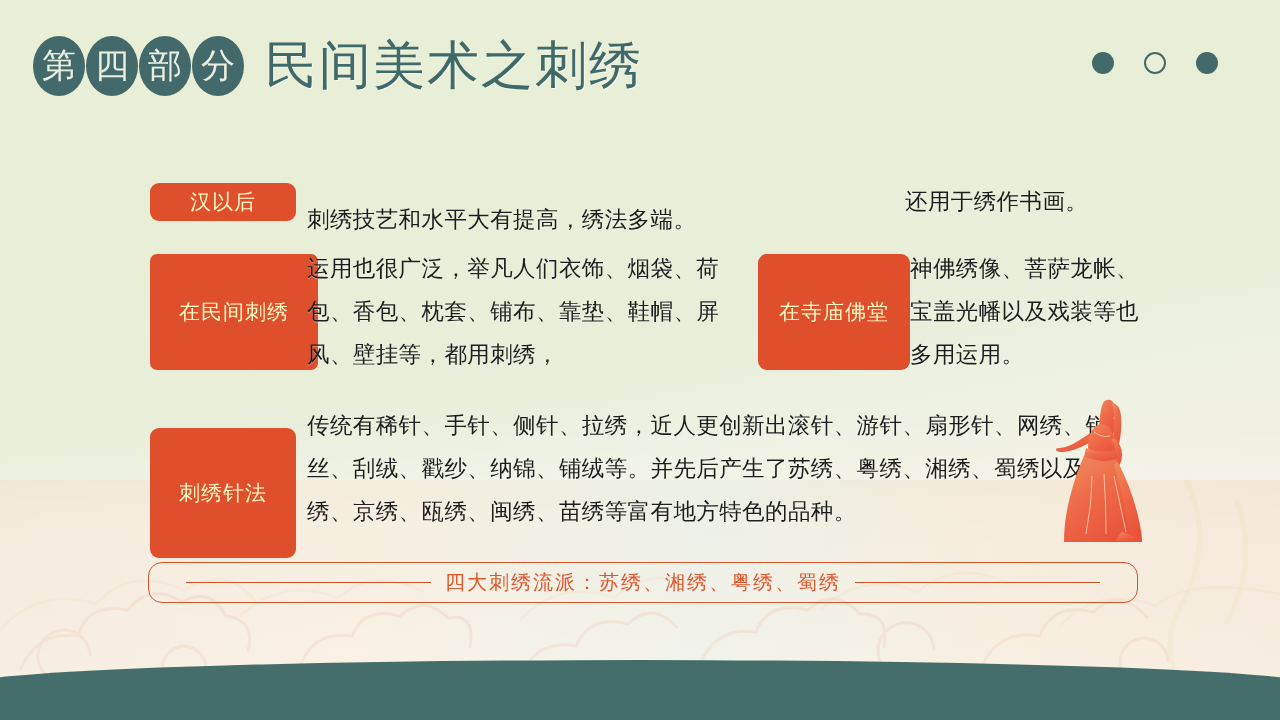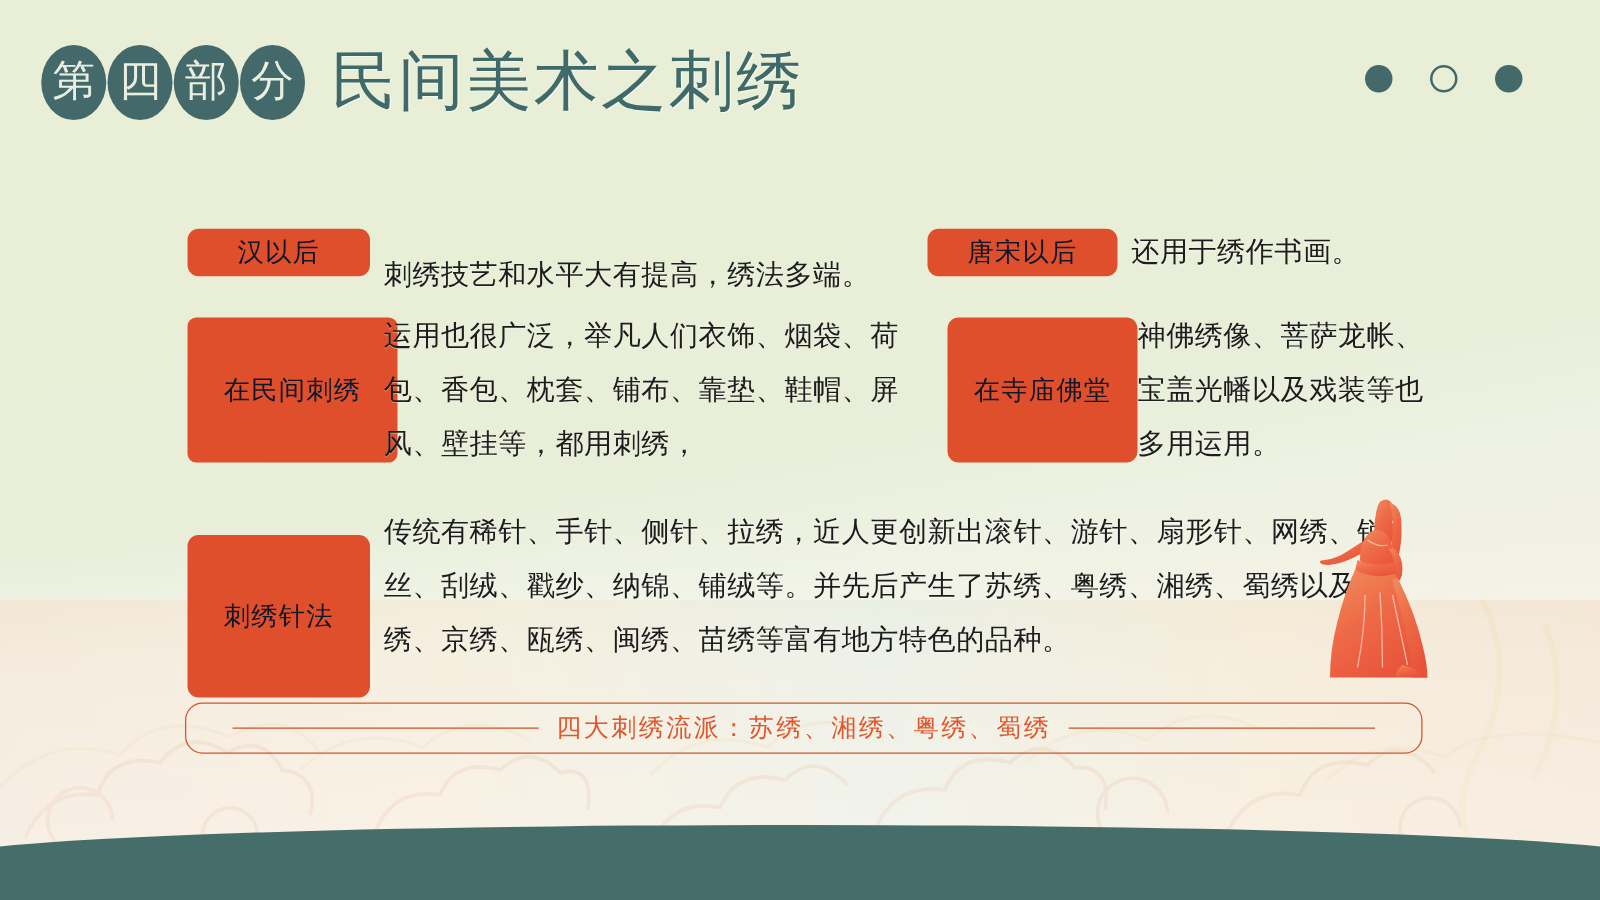--- a/index.html
+++ b/index.html
@@ -87,21 +87,21 @@
   .dot {
     width: 22px; height: 22px;
     border-radius: 50%;
   }
   .dot.filled { background: #44696a; }
   .dot.hollow { background: transparent; border: 2px solid #44696a; width: 18px; height: 18px; }
 
   
   .chip {
     background: #df4f2c;
-    color: #0f172a;
+    color: #fef9c3;
     border-radius: 9px;
     display: flex;
     align-items: center;
     justify-content: center;
     text-align: center;
     font-size: 21px;
     letter-spacing: 1px;
     box-sizing: border-box;
     font-family: Liberation Sans, sans-serif;
   }
@@ -236,21 +236,20 @@
   </div>
 
   <div class="dots">
     <span class="dot filled"></span>
     <span class="dot hollow"></span>
     <span class="dot filled"></span>
   </div>
 
   <div class="chip row1-left-chip">汉以后</div>
   <div class="body-text row1-left-text">刺绣技艺和水平大有提高，绣法多端。</div>
-  <div class="chip row1-right-chip">唐宋以后</div>
   <div class="body-text row1-right-text">还用于绣作书画。</div>
 
   <div class="chip row2-left-chip">在民间刺绣</div>
   <div class="body-text row2-left-text">运用也很广泛，举凡人们衣饰、烟袋、荷包、香包、枕套、铺布、靠垫、鞋帽、屏风、壁挂等，都用刺绣，</div>
   <div class="chip row2-right-chip">在寺庙佛堂</div>
   <div class="body-text row2-right-text">神佛绣像、菩萨龙帐、宝盖光幡以及戏装等也多用运用。</div>
 
   <div class="chip row3-chip">刺绣针法</div>
   <div class="body-text row3-text">传统有稀针、手针、侧针、拉绣，近人更创新出滚针、游针、扇形针、网绣、锁丝、刮绒、戳纱、纳锦、铺绒等。并先后产生了苏绣、粤绣、湘绣、蜀绣以及顾绣、京绣、瓯绣、闽绣、苗绣等富有地方特色的品种。</div>
 

